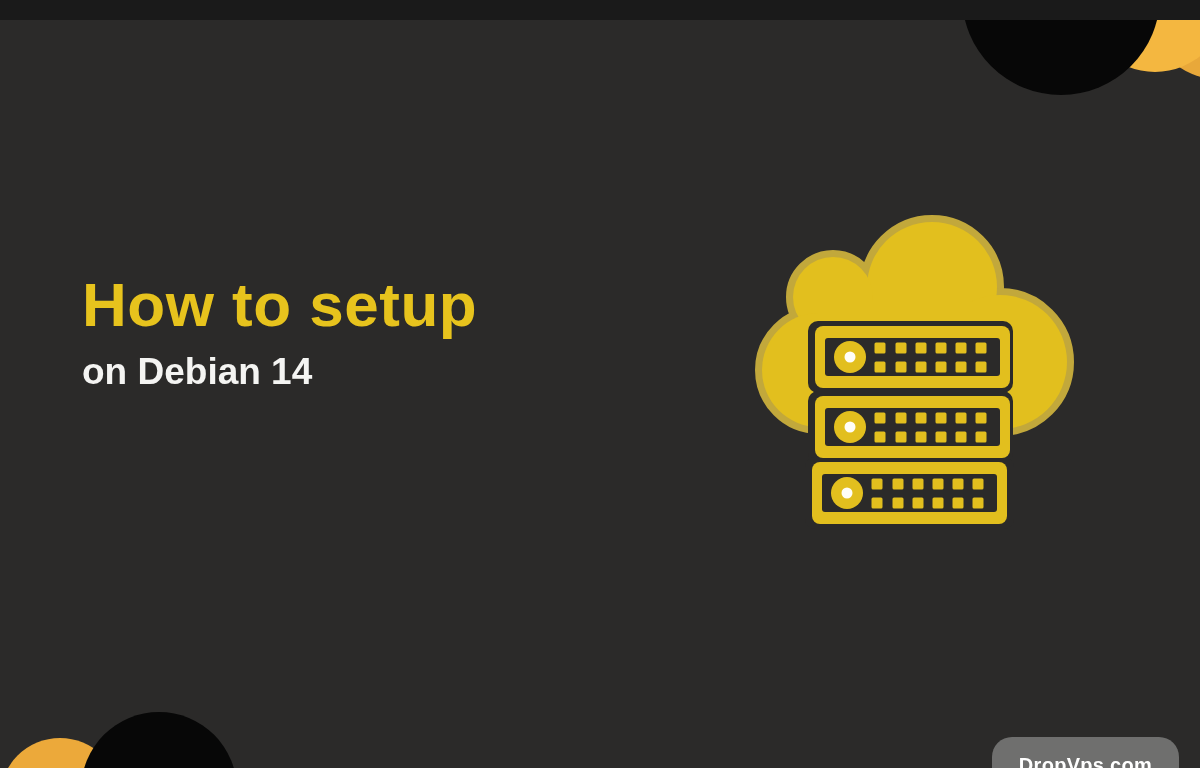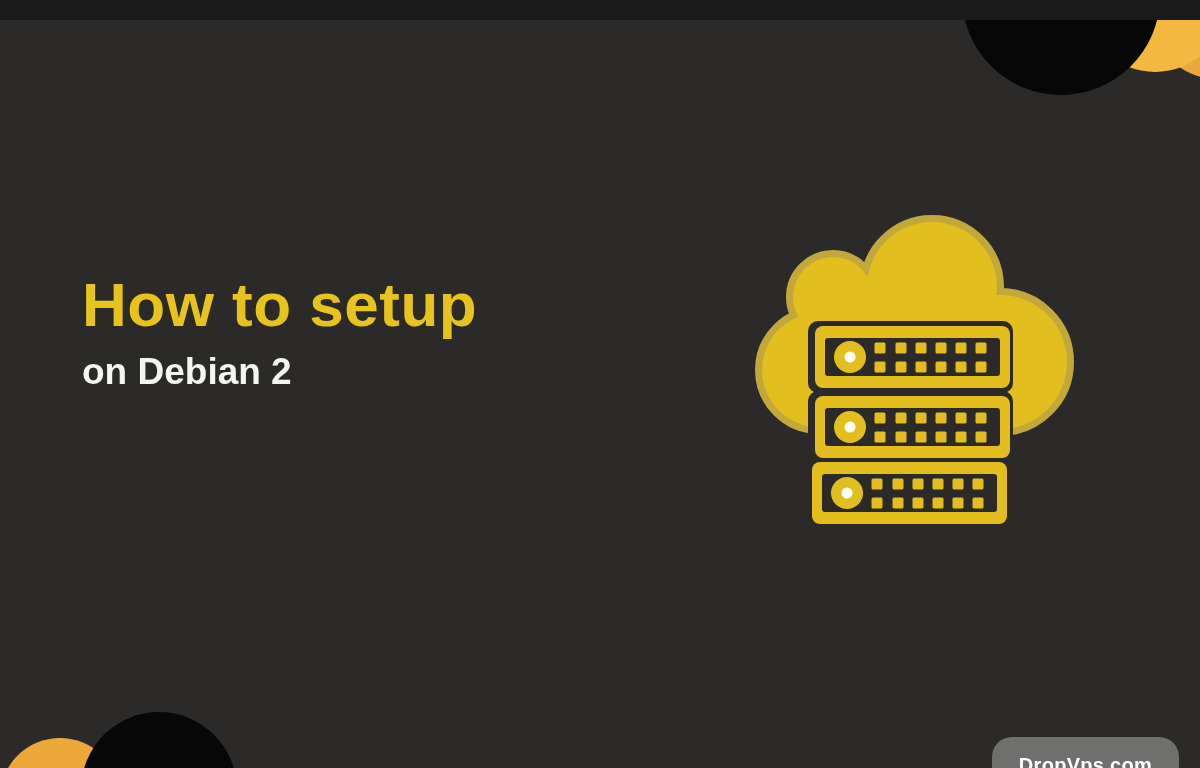--- a/index.html
+++ b/index.html
@@ -84,21 +84,21 @@
   <div class="circle c-tr-amber-dark"></div>
   <div class="circle c-tr-amber"></div>
   <div class="circle c-tr-black"></div>
 
   <div class="circle c-bl-amber"></div>
   <div class="circle c-bl-amber-light"></div>
   <div class="circle c-bl-black"></div>
 
   <div class="title-block">
     <div class="title-line">How to setup</div>
-    <div class="subtitle">on Debian 2</div>
+    <div class="subtitle">on Debian 14</div>
   </div>
 
   <svg class="illustration" viewBox="0 0 320 320" aria-hidden="true">
     <defs>
       <g id="server-unit">
         <rect class="server-body" x="0" y="0" width="195" height="62" rx="8"></rect>
         <rect class="server-panel" x="10" y="12" width="175" height="38" rx="3"></rect>
         <circle class="server-knob" cx="35" cy="31" r="16"></circle>
         <circle class="server-led" cx="35" cy="31" r="5.5"></circle>
         <g>

